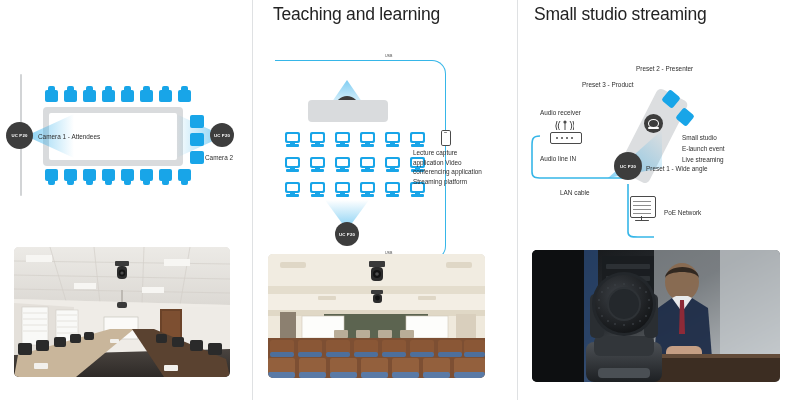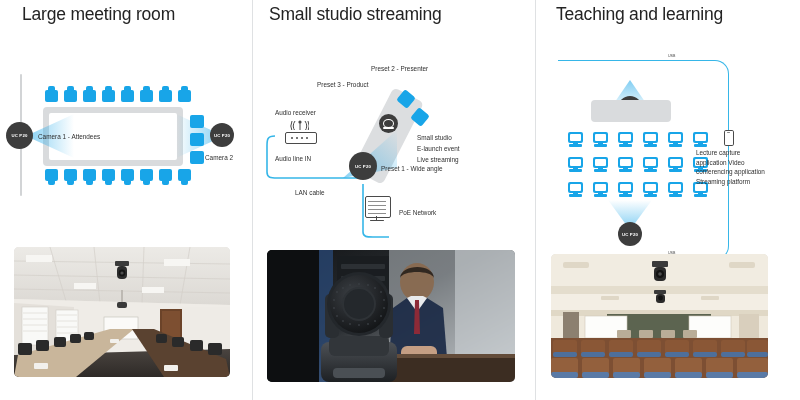--- a/index.html
+++ b/index.html
@@ -81,21 +81,20 @@
   .server .foot{position:absolute;left:5px;top:23.5px;width:14px;height:1.1px;background:#4a4a4a;border-radius:1px;}
   .phone{position:absolute;width:8px;height:14px;border:1.1px solid #4a4a4a;border-radius:1.8px;background:#fff;}
   .phone:after{content:"";position:absolute;left:2.4px;top:1.2px;width:3px;height:0.9px;background:#888;border-radius:1px;}
 </style>
 </head>
 <body>
 
 <div class="board">
 
   <div class="panel p1">
-    <div class="ptitle">Large meeting room</div>
 
     <div class="diagram">
       <div class="vline"></div>
 
       <div class="chair" style="left:45px;top:50px;">
           <div class="bk"></div>
           <div class="st"></div>
         </div>
       <div class="chair" style="left:64px;top:50px;">
           <div class="bk"></div>
@@ -262,170 +261,20 @@
           <rect x="150" y="118" width="14" height="6" rx="1"></rect>
           <rect x="96" y="92" width="9" height="4" rx="1"></rect>
         </g>
         <g>
           <rect x="101" y="14" width="14" height="5" rx="1" fill="#3a3a3a"></rect>
           <rect x="103" y="19" width="10" height="13" rx="4" fill="#2d2d2d"></rect>
           <circle cx="108" cy="26" r="3.4" fill="#151515"></circle>
           <circle cx="108" cy="26" r="1.6" fill="#4d4d4d"></circle>
           <rect x="107" y="43" width="2" height="12" fill="#bdb9b3"></rect>
           <rect x="103" y="55" width="10" height="6" rx="2" fill="#3a3a3a"></rect>
-        </g>
-      </svg>
-    </div>
-  </div>
-
-  <div class="panel p3">
-    <div class="ptitle">Small studio streaming</div>
-
-    <div class="diagram">
-
-      <svg style="position:absolute;left:0;top:0;" width="283" height="205">
-        <path d="M22,100 C14,100 14,104 14,110 L14,136 C14,142 18,142 24,142 L108,142" stroke="#36b6e8" stroke-width="1.6" fill="none"></path>
-        <path d="M110,148 L110,196 C110,201 114,201 120,201 L136,201" stroke="#36b6e8" stroke-width="1.6" fill="none"></path>
-      </svg>
-
-      <div class="lbl" style="left:118px;top:28px;">Preset 2 - Presenter</div>
-      <div class="lbl" style="left:64px;top:44px;">Preset 3 - Product</div>
-
-      <div class="studio" style="left:118px;top:54px;"></div>
-
-      <svg class="cone" style="left:86px;top:88px;" width="60" height="56">
-        <defs>
-            <linearGradient id="g5" x1="0" y1="1" x2="1" y2="0">
-          <stop offset="0%" stop-color="#18a5e8" stop-opacity="0.5"></stop>
-          <stop offset="100%" stop-color="#18a5e8" stop-opacity="0"></stop>
-        </linearGradient>
-          </defs>
-        <polygon points="4,54 58,6 58,44" fill="url(#g5)"></polygon>
-      </svg>
-
-      <div class="camicon" style="left:126px;top:78px;"></div>
-
-      <div class="prism a" style="left:146px;top:56px;"></div>
-      <div class="prism a" style="left:160px;top:74px;"></div>
-
-      <div class="lbl" style="left:22px;top:72px;">Audio receiver</div>
-      <svg class="waves" style="left:34px;top:82px;" width="26" height="14">
-        <g stroke="#4a4a4a" stroke-width="1" fill="none">
-          <path d="M8,13 A7,8 0 0 1 8,3"></path>
-            <path d="M5,13 A10,11 0 0 1 5,3"></path>
-          <path d="M18,13 A7,8 0 0 0 18,3"></path>
-            <path d="M21,13 A10,11 0 0 0 21,3"></path>
-          <line x1="13" y1="4" x2="13" y2="13"></line>
-        </g>
-        <circle cx="13" cy="4" r="1.6" fill="#4a4a4a"></circle>
-      </svg>
-      <div class="router" style="left:32px;top:96px;">
-        <div class="d" style="left:5px;"></div>
-          <div class="d" style="left:10px;"></div>
-        <div class="d" style="left:15px;"></div>
-          <div class="d" style="left:20px;"></div>
-      </div>
-      <div class="lbl" style="left:22px;top:118px;">Audio line IN</div>
-
-      <div class="badge" style="left:96px;top:116px;width:28px;height:28px;">
-          <span>UC P20</span>
-        </div>
-
-      <div class="lbl" style="left:128px;top:128px;">Preset 1 - Wide angle</div>
-
-      <div class="lbl" style="left:164px;top:96px;line-height:11px;">
-        <div>Small studio</div>
-        <div>E-launch event</div>
-        <div>Live streaming</div>
-      </div>
-
-      <div class="lbl" style="left:42px;top:152px;">LAN cable</div>
-      <div class="server" style="left:112px;top:160px;">
-        <div class="bx"></div>
-        <div class="rw" style="top:5px;"></div>
-          <div class="rw" style="top:9px;"></div>
-        <div class="rw" style="top:13px;"></div>
-          <div class="rw" style="top:17px;"></div>
-        <div class="leg"></div>
-          <div class="foot"></div>
-      </div>
-      <div class="lbl" style="left:146px;top:172px;">PoE Network</div>
-    </div>
-
-    <div class="photo" style="left:14px;top:250px;width:248px;height:132px;">
-      <svg width="248" height="132" viewBox="0 0 248 132" preserveAspectRatio="none">
-        <defs>
-          <linearGradient id="bgs" x1="0" y1="0" x2="1" y2="1">
-            <stop offset="0%" stop-color="#111315"></stop>
-              <stop offset="45%" stop-color="#2b2f33"></stop>
-            <stop offset="100%" stop-color="#cfd3d6"></stop>
-          </linearGradient>
-          <linearGradient id="cam" x1="0" y1="0" x2="0" y2="1">
-            <stop offset="0%" stop-color="#4d5156"></stop>
-              <stop offset="100%" stop-color="#1d2023"></stop>
-          </linearGradient>
-          <radialGradient id="lens" cx="0.4" cy="0.35" r="0.7">
-            <stop offset="0%" stop-color="#3c4045"></stop>
-              <stop offset="100%" stop-color="#121416"></stop>
-          </radialGradient>
-        </defs>
-        <rect width="248" height="132" fill="url(#bgs)"></rect>
-        <rect x="0" y="0" width="52" height="132" fill="#0d0f11"></rect>
-        <rect x="52" y="0" width="14" height="132" fill="#2a4a78" opacity="0.75"></rect>
-        <rect x="70" y="6" width="52" height="66" fill="#1a1d20" opacity="0.9"></rect>
-        <g opacity="0.55">
-          <rect x="74" y="14" width="44" height="5" rx="1" fill="#3b4045"></rect>
-          <rect x="74" y="26" width="44" height="5" rx="1" fill="#3b4045"></rect>
-          <rect x="74" y="38" width="44" height="5" rx="1" fill="#3b4045"></rect>
-          <rect x="74" y="50" width="44" height="5" rx="1" fill="#3b4045"></rect>
-        </g>
-        <circle cx="96" cy="26" r="2.6" fill="#d8b731"></circle>
-        <circle cx="106" cy="30" r="2.2" fill="#3fa85d"></circle>
-        <rect x="122" y="0" width="126" height="132" fill="#b9bfc3" opacity="0.55"></rect>
-        <rect x="188" y="0" width="60" height="112" fill="#cbd0d3" opacity="0.6"></rect>
-        <g opacity="0.92">
-          <ellipse cx="150" cy="32" rx="17" ry="19" fill="#8a6a4f"></ellipse>
-          <path d="M133,28 C134,14 166,13 167,28 C164,20 136,20 133,28 Z" fill="#2c2119"></path>
-          <path d="M126,58 L140,48 L160,48 L176,58 L180,108 L122,108 Z" fill="#1b2a46"></path>
-          <path d="M140,48 L150,62 L160,48 L156,46 L144,46 Z" fill="#f2f3f5"></path>
-          <path d="M148,50 L152,50 L153,84 L147,84 Z" fill="#8e2230"></path>
-          <rect x="134" y="96" width="36" height="14" rx="6" fill="#c99f82"></rect>
-        </g>
-        <rect x="108" y="104" width="140" height="28" fill="#3c2d22"></rect>
-        <rect x="108" y="104" width="140" height="4" fill="#6d5441" opacity="0.8"></rect>
-        <g>
-          <rect x="54" y="92" width="76" height="40" rx="8" fill="url(#cam)"></rect>
-          <rect x="62" y="86" width="60" height="20" rx="6" fill="#32363a"></rect>
-          <rect x="58" y="44" width="14" height="44" rx="5" fill="#2a2e32"></rect>
-          <rect x="112" y="44" width="14" height="44" rx="5" fill="#2a2e32"></rect>
-          <circle cx="92" cy="54" r="32" fill="#23272b"></circle>
-          <circle cx="92" cy="54" r="29" fill="url(#lens)"></circle>
-          <circle cx="92" cy="54" r="17" fill="#2e3236"></circle>
-          <circle cx="92" cy="54" r="15" fill="#24282c"></circle>
-          <g fill="#3a3e43" opacity="0.85">
-            <circle cx="70" cy="42" r="1.1"></circle>
-              <circle cx="76" cy="38" r="1.1"></circle>
-              <circle cx="83" cy="35" r="1.1"></circle>
-            <circle cx="92" cy="34" r="1.1"></circle>
-              <circle cx="101" cy="35" r="1.1"></circle>
-              <circle cx="108" cy="38" r="1.1"></circle>
-            <circle cx="114" cy="42" r="1.1"></circle>
-              <circle cx="117" cy="50" r="1.1"></circle>
-              <circle cx="117" cy="58" r="1.1"></circle>
-            <circle cx="114" cy="66" r="1.1"></circle>
-              <circle cx="108" cy="71" r="1.1"></circle>
-              <circle cx="101" cy="74" r="1.1"></circle>
-            <circle cx="92" cy="75" r="1.1"></circle>
-              <circle cx="83" cy="74" r="1.1"></circle>
-              <circle cx="76" cy="71" r="1.1"></circle>
-            <circle cx="70" cy="66" r="1.1"></circle>
-              <circle cx="67" cy="58" r="1.1"></circle>
-              <circle cx="67" cy="50" r="1.1"></circle>
-          </g>
-          <rect x="66" y="118" width="52" height="10" rx="4" fill="#4a4f54"></rect>
         </g>
       </svg>
     </div>
   </div>
 
   <div class="panel p2">
     <div class="ptitle">Teaching and learning</div>
 
     <div class="diagram">
 
@@ -636,13 +485,163 @@
           <circle cx="109" cy="20" r="1.8" fill="#4f4f4f"></circle>
         </g>
         <g>
           <rect x="103" y="36" width="12" height="4" rx="1" fill="#3a3a3a"></rect>
           <rect x="105" y="40" width="9" height="9" rx="3" fill="#2b2b2b"></rect>
           <circle cx="109.5" cy="44" r="2.4" fill="#131313"></circle>
         </g>
       </svg>
     </div>
   </div>
+
+  <div class="panel p3">
+    <div class="ptitle">Small studio streaming</div>
+
+    <div class="diagram">
+
+      <svg style="position:absolute;left:0;top:0;" width="283" height="205">
+        <path d="M22,100 C14,100 14,104 14,110 L14,136 C14,142 18,142 24,142 L108,142" stroke="#36b6e8" stroke-width="1.6" fill="none"></path>
+        <path d="M110,148 L110,196 C110,201 114,201 120,201 L136,201" stroke="#36b6e8" stroke-width="1.6" fill="none"></path>
+      </svg>
+
+      <div class="lbl" style="left:118px;top:28px;">Preset 2 - Presenter</div>
+      <div class="lbl" style="left:64px;top:44px;">Preset 3 - Product</div>
+
+      <div class="studio" style="left:118px;top:54px;"></div>
+
+      <svg class="cone" style="left:86px;top:88px;" width="60" height="56">
+        <defs>
+            <linearGradient id="g5" x1="0" y1="1" x2="1" y2="0">
+          <stop offset="0%" stop-color="#18a5e8" stop-opacity="0.5"></stop>
+          <stop offset="100%" stop-color="#18a5e8" stop-opacity="0"></stop>
+        </linearGradient>
+          </defs>
+        <polygon points="4,54 58,6 58,44" fill="url(#g5)"></polygon>
+      </svg>
+
+      <div class="camicon" style="left:126px;top:78px;"></div>
+
+      <div class="prism a" style="left:146px;top:56px;"></div>
+      <div class="prism a" style="left:160px;top:74px;"></div>
+
+      <div class="lbl" style="left:22px;top:72px;">Audio receiver</div>
+      <svg class="waves" style="left:34px;top:82px;" width="26" height="14">
+        <g stroke="#4a4a4a" stroke-width="1" fill="none">
+          <path d="M8,13 A7,8 0 0 1 8,3"></path>
+            <path d="M5,13 A10,11 0 0 1 5,3"></path>
+          <path d="M18,13 A7,8 0 0 0 18,3"></path>
+            <path d="M21,13 A10,11 0 0 0 21,3"></path>
+          <line x1="13" y1="4" x2="13" y2="13"></line>
+        </g>
+        <circle cx="13" cy="4" r="1.6" fill="#4a4a4a"></circle>
+      </svg>
+      <div class="router" style="left:32px;top:96px;">
+        <div class="d" style="left:5px;"></div>
+          <div class="d" style="left:10px;"></div>
+        <div class="d" style="left:15px;"></div>
+          <div class="d" style="left:20px;"></div>
+      </div>
+      <div class="lbl" style="left:22px;top:118px;">Audio line IN</div>
+
+      <div class="badge" style="left:96px;top:116px;width:28px;height:28px;">
+          <span>UC P20</span>
+        </div>
+
+      <div class="lbl" style="left:128px;top:128px;">Preset 1 - Wide angle</div>
+
+      <div class="lbl" style="left:164px;top:96px;line-height:11px;">
+        <div>Small studio</div>
+        <div>E-launch event</div>
+        <div>Live streaming</div>
+      </div>
+
+      <div class="lbl" style="left:42px;top:152px;">LAN cable</div>
+      <div class="server" style="left:112px;top:160px;">
+        <div class="bx"></div>
+        <div class="rw" style="top:5px;"></div>
+          <div class="rw" style="top:9px;"></div>
+        <div class="rw" style="top:13px;"></div>
+          <div class="rw" style="top:17px;"></div>
+        <div class="leg"></div>
+          <div class="foot"></div>
+      </div>
+      <div class="lbl" style="left:146px;top:172px;">PoE Network</div>
+    </div>
+
+    <div class="photo" style="left:14px;top:250px;width:248px;height:132px;">
+      <svg width="248" height="132" viewBox="0 0 248 132" preserveAspectRatio="none">
+        <defs>
+          <linearGradient id="bgs" x1="0" y1="0" x2="1" y2="1">
+            <stop offset="0%" stop-color="#111315"></stop>
+              <stop offset="45%" stop-color="#2b2f33"></stop>
+            <stop offset="100%" stop-color="#cfd3d6"></stop>
+          </linearGradient>
+          <linearGradient id="cam" x1="0" y1="0" x2="0" y2="1">
+            <stop offset="0%" stop-color="#4d5156"></stop>
+              <stop offset="100%" stop-color="#1d2023"></stop>
+          </linearGradient>
+          <radialGradient id="lens" cx="0.4" cy="0.35" r="0.7">
+            <stop offset="0%" stop-color="#3c4045"></stop>
+              <stop offset="100%" stop-color="#121416"></stop>
+          </radialGradient>
+        </defs>
+        <rect width="248" height="132" fill="url(#bgs)"></rect>
+        <rect x="0" y="0" width="52" height="132" fill="#0d0f11"></rect>
+        <rect x="52" y="0" width="14" height="132" fill="#2a4a78" opacity="0.75"></rect>
+        <rect x="70" y="6" width="52" height="66" fill="#1a1d20" opacity="0.9"></rect>
+        <g opacity="0.55">
+          <rect x="74" y="14" width="44" height="5" rx="1" fill="#3b4045"></rect>
+          <rect x="74" y="26" width="44" height="5" rx="1" fill="#3b4045"></rect>
+          <rect x="74" y="38" width="44" height="5" rx="1" fill="#3b4045"></rect>
+          <rect x="74" y="50" width="44" height="5" rx="1" fill="#3b4045"></rect>
+        </g>
+        <circle cx="96" cy="26" r="2.6" fill="#d8b731"></circle>
+        <circle cx="106" cy="30" r="2.2" fill="#3fa85d"></circle>
+        <rect x="122" y="0" width="126" height="132" fill="#b9bfc3" opacity="0.55"></rect>
+        <rect x="188" y="0" width="60" height="112" fill="#cbd0d3" opacity="0.6"></rect>
+        <g opacity="0.92">
+          <ellipse cx="150" cy="32" rx="17" ry="19" fill="#8a6a4f"></ellipse>
+          <path d="M133,28 C134,14 166,13 167,28 C164,20 136,20 133,28 Z" fill="#2c2119"></path>
+          <path d="M126,58 L140,48 L160,48 L176,58 L180,108 L122,108 Z" fill="#1b2a46"></path>
+          <path d="M140,48 L150,62 L160,48 L156,46 L144,46 Z" fill="#f2f3f5"></path>
+          <path d="M148,50 L152,50 L153,84 L147,84 Z" fill="#8e2230"></path>
+          <rect x="134" y="96" width="36" height="14" rx="6" fill="#c99f82"></rect>
+        </g>
+        <rect x="108" y="104" width="140" height="28" fill="#3c2d22"></rect>
+        <rect x="108" y="104" width="140" height="4" fill="#6d5441" opacity="0.8"></rect>
+        <g>
+          <rect x="54" y="92" width="76" height="40" rx="8" fill="url(#cam)"></rect>
+          <rect x="62" y="86" width="60" height="20" rx="6" fill="#32363a"></rect>
+          <rect x="58" y="44" width="14" height="44" rx="5" fill="#2a2e32"></rect>
+          <rect x="112" y="44" width="14" height="44" rx="5" fill="#2a2e32"></rect>
+          <circle cx="92" cy="54" r="32" fill="#23272b"></circle>
+          <circle cx="92" cy="54" r="29" fill="url(#lens)"></circle>
+          <circle cx="92" cy="54" r="17" fill="#2e3236"></circle>
+          <circle cx="92" cy="54" r="15" fill="#24282c"></circle>
+          <g fill="#3a3e43" opacity="0.85">
+            <circle cx="70" cy="42" r="1.1"></circle>
+              <circle cx="76" cy="38" r="1.1"></circle>
+              <circle cx="83" cy="35" r="1.1"></circle>
+            <circle cx="92" cy="34" r="1.1"></circle>
+              <circle cx="101" cy="35" r="1.1"></circle>
+              <circle cx="108" cy="38" r="1.1"></circle>
+            <circle cx="114" cy="42" r="1.1"></circle>
+              <circle cx="117" cy="50" r="1.1"></circle>
+              <circle cx="117" cy="58" r="1.1"></circle>
+            <circle cx="114" cy="66" r="1.1"></circle>
+              <circle cx="108" cy="71" r="1.1"></circle>
+              <circle cx="101" cy="74" r="1.1"></circle>
+            <circle cx="92" cy="75" r="1.1"></circle>
+              <circle cx="83" cy="74" r="1.1"></circle>
+              <circle cx="76" cy="71" r="1.1"></circle>
+            <circle cx="70" cy="66" r="1.1"></circle>
+              <circle cx="67" cy="58" r="1.1"></circle>
+              <circle cx="67" cy="50" r="1.1"></circle>
+          </g>
+          <rect x="66" y="118" width="52" height="10" rx="4" fill="#4a4f54"></rect>
+        </g>
+      </svg>
+    </div>
+  </div>
 </div>
 
 </body></html>

